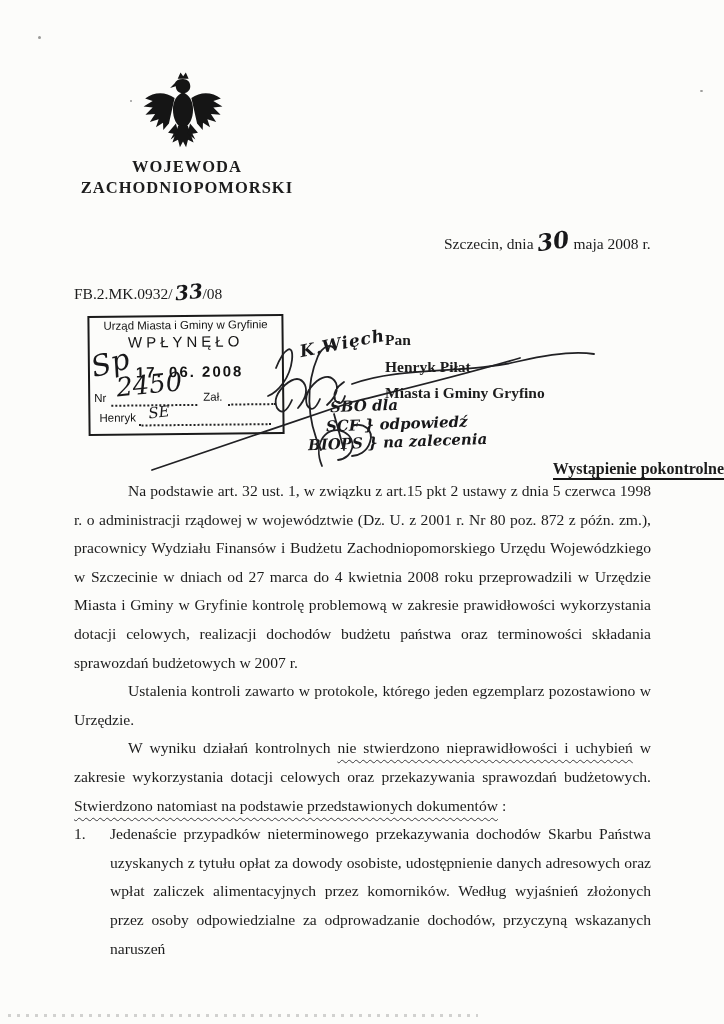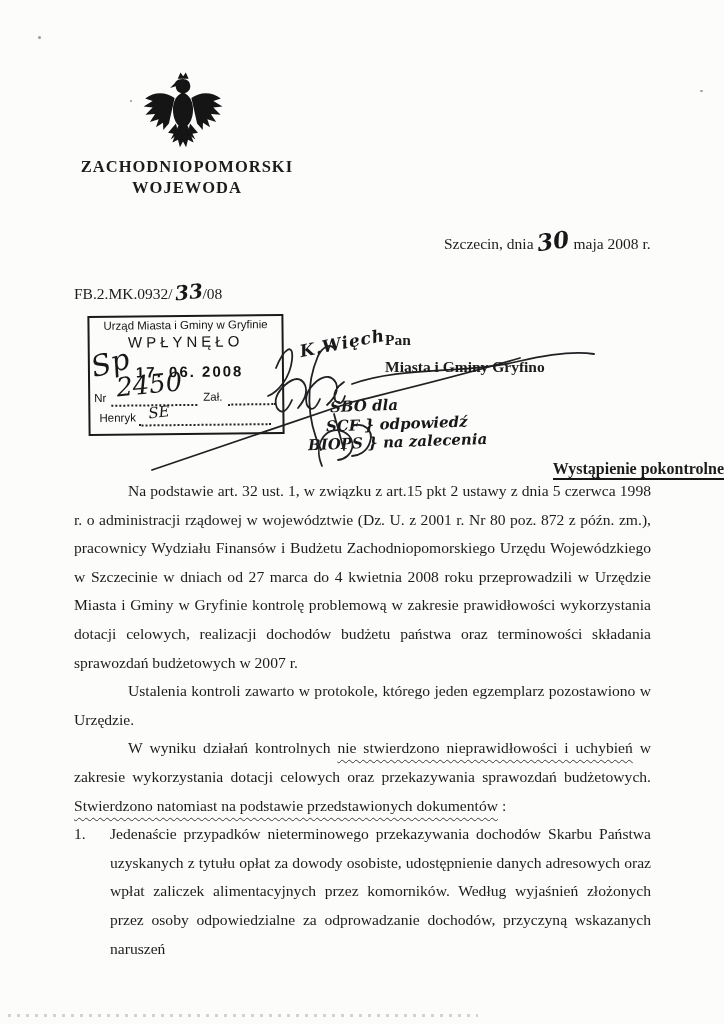--- a/index.html
+++ b/index.html
@@ -83,22 +83,22 @@
       <path d="M50 11.5 c5 0 8.3 3.6 8.3 8 c0 4.8 -3.8 8 -8.3 8 c-4.3 0 -8.2 -3 -8.2 -8 l-6.5 2.2 5.3 -5.4 c1.4 -3 4.4 -4.8 9.4 -4.8 z"></path>
       <path d="M50 26.5 c7.4 3 11.4 10.4 11.4 19.4 c0 10.4 -4 18.6 -11.4 21.6 c-7.4 -3 -11.4 -11.2 -11.4 -21.6 c0 -9 4 -16.4 11.4 -19.4 z"></path>
       <path d="M40.5 33 C30 25.5 17 26 7 33.5 l8.5 3 -10.3 6.2 10.3 1 -8.2 8.3 11 -1 -6 9.2 10 -3.2 -3 9.2 8 -5.2 .3 8.2 6.4 -7.4 z"></path>
       <path d="M59.5 33 C70 25.5 83 26 93 33.5 l-8.5 3 10.3 6.2 -10.3 1 8.2 8.3 -11 -1 6 9.2 -10 -3.2 3 9.2 -8 -5.2 -.3 8.2 -6.4 -7.4 z"></path>
       <path d="M44.5 64.5 l-6.5 19 6.3 -3.2 2.2 8.5 3.5 -6.3 3.5 6.3 2.2 -8.5 6.3 3.2 -6.5 -19 z"></path>
       <path d="M42 62 l-9 10.5 6.3 1 -3.3 6.5 8.8 -6.5 z M58 62 l9 10.5 -6.3 1 3.3 6.5 -8.8 -6.5 z"></path>
     </g>
   </svg>
 
   <div class="office">
+    <div>WOJEWODA</div>
     <div>ZACHODNIOPOMORSKI</div>
-    <div>WOJEWODA</div>
   </div>
 
   <div class="dateline"><span>Szczecin, dnia</span><span class="hand hand-day">30</span><span>maja 2008 r.</span></div>
 
   <div class="refline"><span>FB.2.MK.0932/</span><span class="hand hand-ref">33</span><span>/08</span></div>
 
   <div class="stamp">
     <div class="l1">Urząd Miasta i Gminy w Gryfinie</div>
     <div class="l2">WPŁYNĘŁO</div>
     <div class="sp hand">Sp</div>
@@ -122,20 +122,21 @@
     <path d="M292 400 q-8 18 -15 8 q-5 -11 8 -23 q14 -12 20 0 q4 10 -7 23 M320 399 q-7 16 -13 6 q-4 -12 10 -24 q13 -9 19 2 q4 10 -9 22 M345 396 q-4 12 -10 4 q-3 -10 9 -18"></path>
     <path d="M352 384 C400 366 468 374 520 361 C550 354 576 351 594 354"></path>
     <path d="M520 358 C452 378 392 392 352 402 L152 470"></path>
     <path d="M318 356 c5 -10 12 -12 16 -8 m-16 8 c-12 28 -12 62 3 94"></path>
     <path d="M276 368 c8 -20 18 -26 16 -8 c-2 18 -14 32 -24 36"></path>
     <path d="M322 466 c-10 -24 6 -42 22 -34 c14 7 10 26 -6 28 m14 -34 c12 -4 22 4 18 16 c-3 10 -12 14 -18 14 m-18 -42 l10 36"></path>
   </svg>
 
   <div class="addressee">
     <div>Pan</div>
+    <div>Henryk Piłat</div>
     <div>Miasta i Gminy Gryfino</div>
   </div>
 
   <div class="title"><span class="u">Wystąpienie pokontrolne</span></div>
 
   <div class="body">
     <p>Na podstawie art. 32 ust. 1, w związku z art.15 pkt 2 ustawy z dnia 5 czerwca 1998 r. o administracji rządowej w województwie (Dz. U. z 2001 r. Nr 80 poz. 872 z późn. zm.), pracownicy Wydziału Finansów i Budżetu Zachodniopomorskiego Urzędu Wojewódzkiego w Szczecinie w dniach od 27 marca do 4 kwietnia 2008 roku przeprowadzili w Urzędzie Miasta i Gminy w Gryfinie kontrolę problemową w zakresie prawidłowości wykorzystania dotacji celowych, realizacji dochodów budżetu państwa oraz terminowości składania sprawozdań budżetowych w 2007 r.</p>
     <p>Ustalenia kontroli zawarto w protokole, którego jeden egzemplarz pozostawiono w Urzędzie.</p>
     <p><span>W wyniku działań kontrolnych </span><span class="wavy">nie stwierdzono nieprawidłowości i uchybień</span><span> w zakresie wykorzystania dotacji celowych oraz przekazywania sprawozdań budżetowych. </span><span class="wavy">Stwierdzono natomiast na podstawie przedstawionych dokumentów</span><span> :</span></p>
     <div class="list-item"><span class="num">1.</span><span>Jedenaście przypadków nieterminowego przekazywania dochodów Skarbu Państwa uzyskanych z tytułu opłat za dowody osobiste, udostępnienie danych adresowych oraz wpłat zaliczek alimentacyjnych przez komorników. Według wyjaśnień złożonych przez osoby odpowiedzialne za odprowadzanie dochodów, przyczyną wskazanych naruszeń</span></div>

